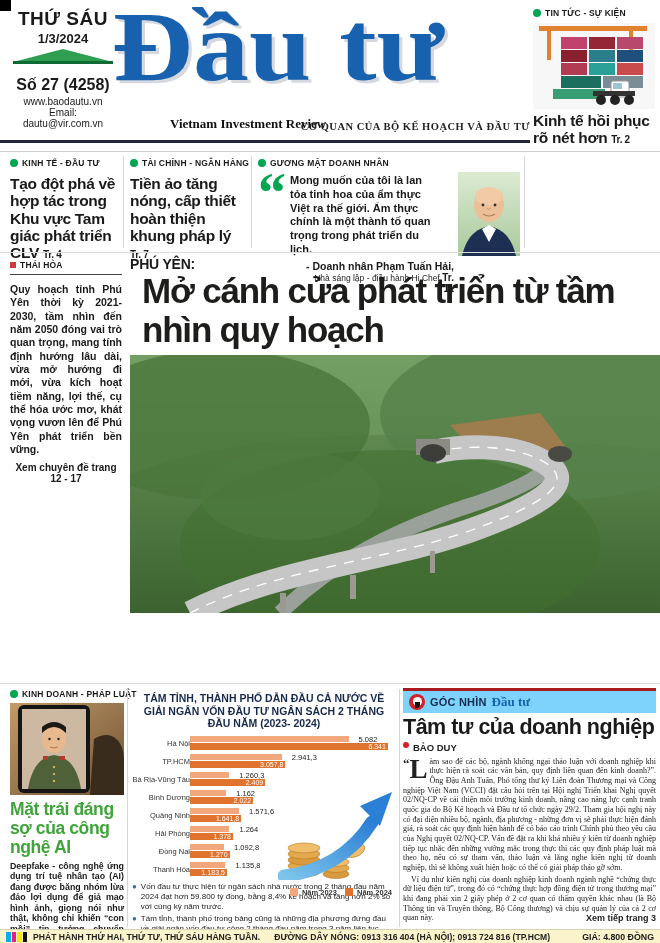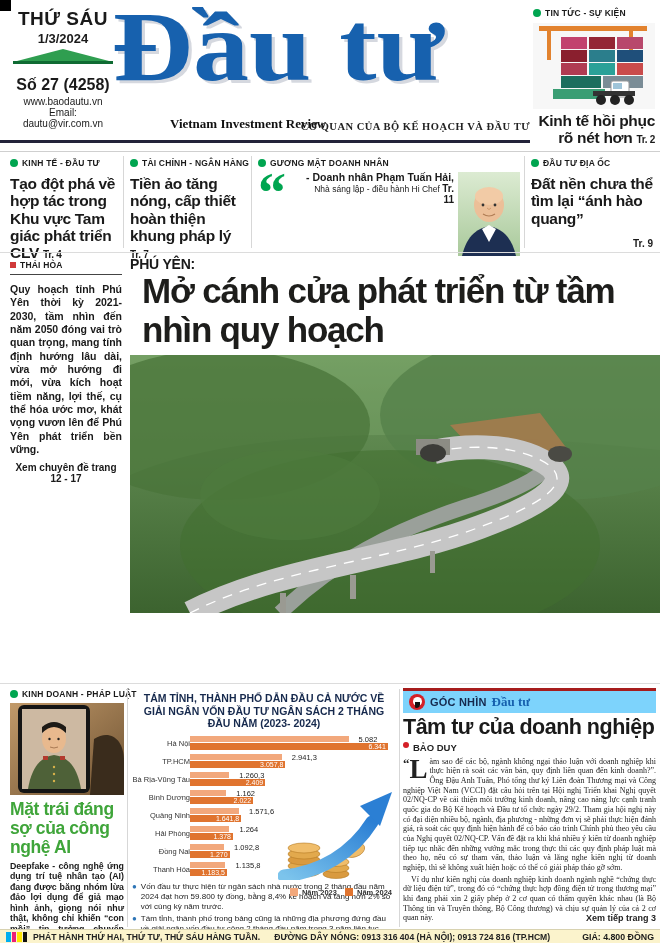--- a/index.html
+++ b/index.html
@@ -28,21 +28,21 @@
   .mast-rule{left:0;top:140px;width:530px;height:2.5px;background:#23233a;}
   .hdr-sep{left:0;top:151px;width:660px;height:1px;background:#cfcfcf;}
   
   .seclab{display:flex;align-items:center;gap:4px;font-size:8.5px;font-weight:bold;
           letter-spacing:.2px;white-space:nowrap;}
   .dot{width:8px;height:8px;border-radius:50%;background:#00a550;flex:0 0 auto;}
   .sq{width:6px;height:6px;background:#d03a3a;flex:0 0 auto;}
   
   .topright{left:533px;top:8px;width:122px;}
   .tr-img{margin-top:5px;width:122px;height:86px;background:#fafafa;}
-  .tr-head{margin-top:4px;font-size:15.5px;font-weight:bold;line-height:1.08;letter-spacing:-.3px;text-align:right;}
+  .tr-head{margin-top:4px;font-size:15.5px;font-weight:bold;line-height:1.08;letter-spacing:-.3px;}
   .pageref{font-weight:bold;font-size:10px;white-space:nowrap;}
   
   .teaser{top:158px;}
   .t1{left:10px;width:110px;}
   .t2{left:130px;width:116px;}
   .t3{left:258px;width:262px;}
   .t4{left:531px;width:122px;}
   .t-head{margin-top:7px;font-size:15.5px;font-weight:bold;line-height:1.12;letter-spacing:-.3px;}
   .vline{width:1px;background:#d7d7d7;top:156px;height:92px;}
   .v1{left:123px;}.v2{left:251px;}.v3{left:524px;}
@@ -214,20 +214,21 @@
   </div>
 
   <div class="abs teaser t3">
     <div class="seclab">
       <span class="dot"></span>
       <span>GƯƠNG MẶT DOANH NHÂN</span>
     </div>
     <div class="quote-wrap">
       <span class="qmark">“</span>
       <div>
+        <div class="qtext">Mong muốn của tôi là lan tỏa tinh hoa của ẩm thực Việt ra thế giới. Ẩm thực chính là một thành tố quan trọng trong phát triển du lịch.</div>
         <div class="qattr">- Doanh nhân Phạm Tuấn Hải,</div>
         <div class="qrole">
           <span>Nhà sáng lập - điều hành Hi Chef</span>
           <b>Tr. 11</b>
         </div>
       </div>
       <div class="portrait">
         <svg width="62" height="84" viewBox="0 0 62 84">
           <defs>
               <linearGradient id="pg" x1="0" y1="0" x2="0" y2="1">
@@ -242,30 +243,20 @@
           <ellipse cx="31" cy="24" rx="14" ry="9" fill="#f2cba6"></ellipse>
           <circle cx="25" cy="33" r="1.4" fill="#333"></circle>
           <circle cx="37" cy="33" r="1.4" fill="#333"></circle>
           <path d="M25,42 Q31,46 37,42" stroke="#b07c54" stroke-width="1.2" fill="none"></path>
           <path d="M29,36 Q31,39 33,36" stroke="#cf9b6e" stroke-width="1" fill="none"></path>
         </svg>
       </div>
     </div>
   </div>
 
-  <div class="abs teaser t4">
-    <div class="seclab">
-      <span class="dot"></span>
-      <span>ĐẦU TƯ ĐỊA ỐC</span>
-    </div>
-    <div class="t-head">Đất nền chưa thể tìm lại “ánh hào quang”</div>
-    <div style="text-align:right;margin-top:6px;">
-      <span class="pageref">Tr. 9</span>
-    </div>
-  </div>
 
   <div class="abs vline v1"></div>
   <div class="abs vline v2"></div>
   <div class="abs vline v3"></div>
   <div class="abs row-sep"></div>
 
   <div class="abs mainleft">
     <div class="seclab lab-underline">
       <span class="sq"></span>
       <span>THÁI HÒA</span>

